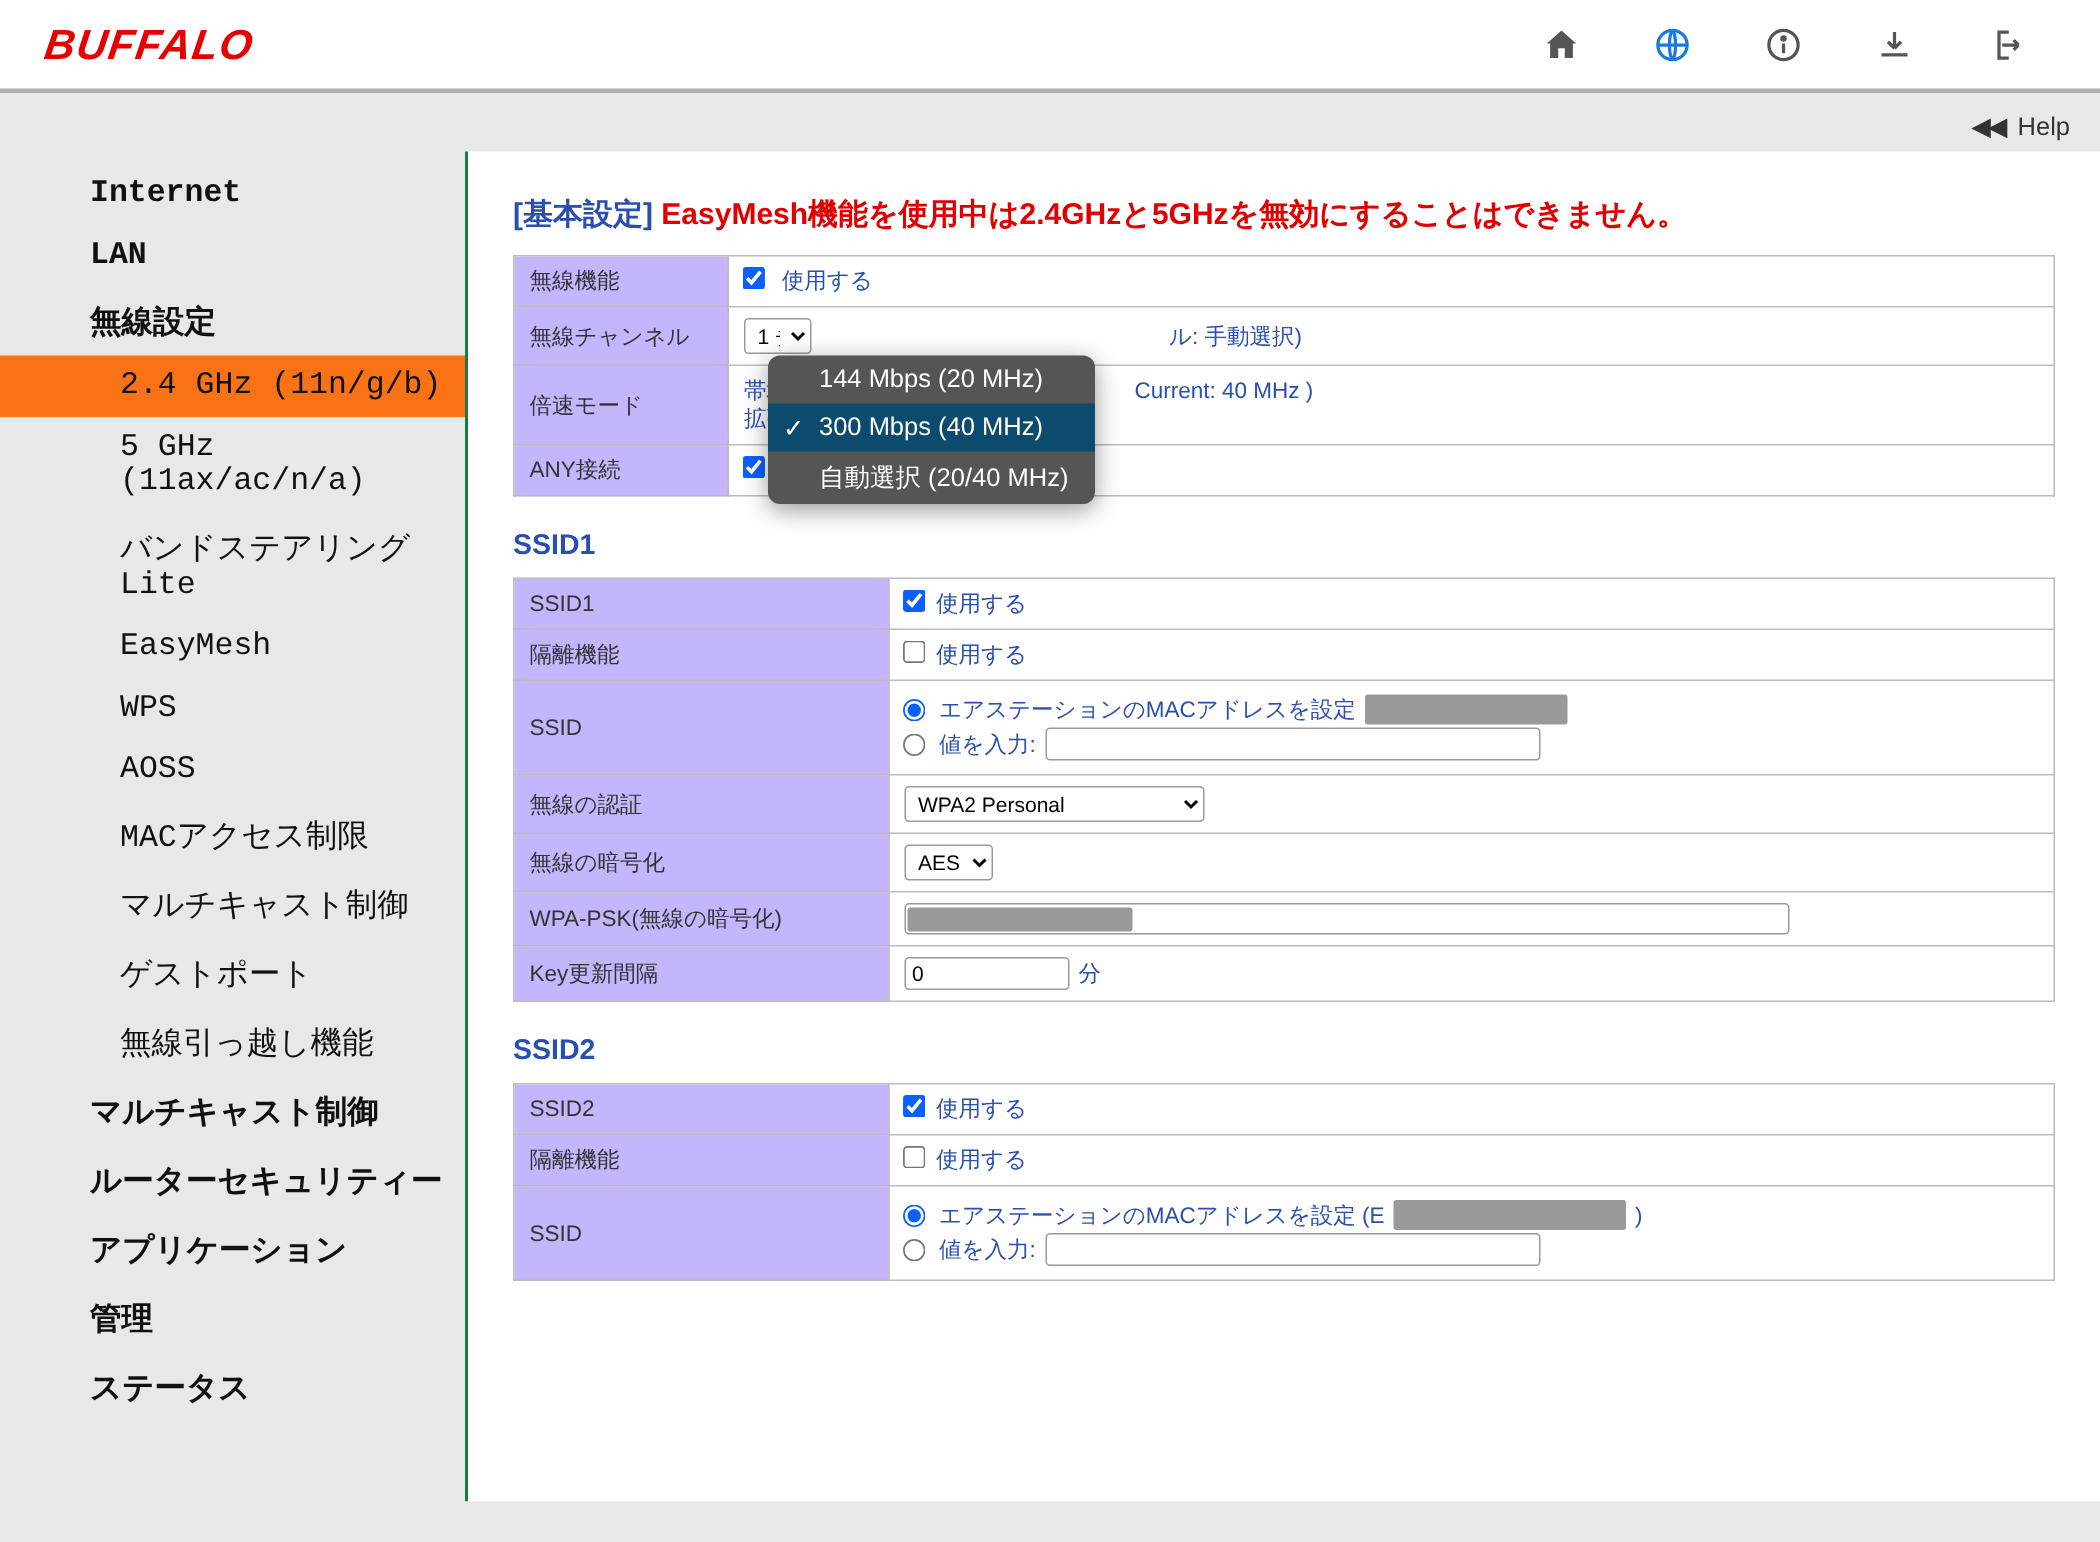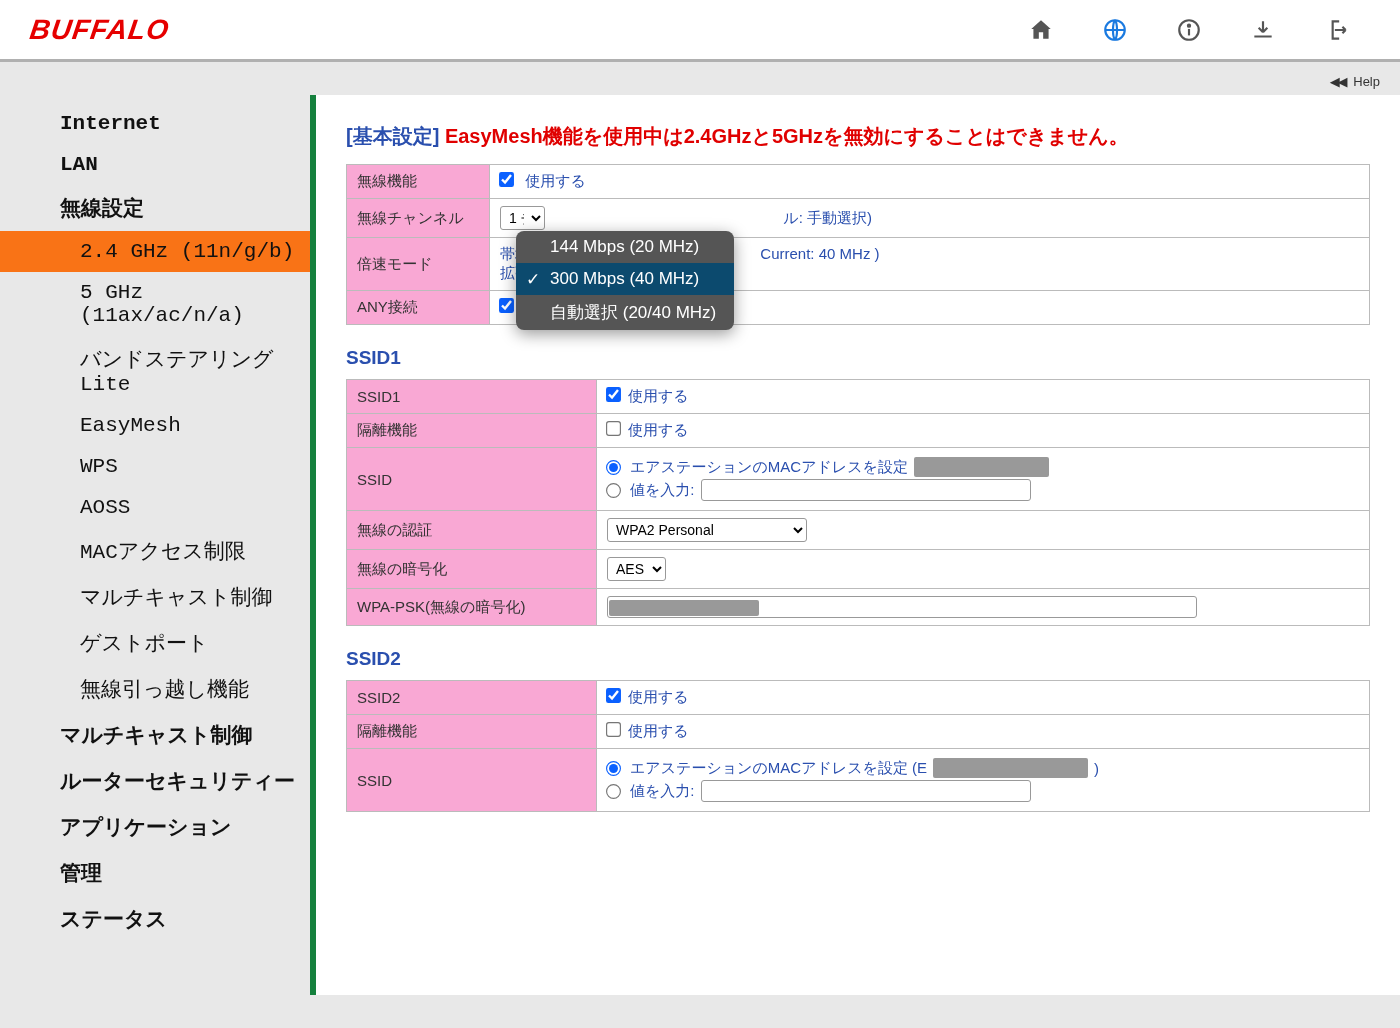--- a/index.html
+++ b/index.html
@@ -4,35 +4,35 @@
 <style>
 * { box-sizing: border-box; margin: 0; padding: 0; }
 body { font-family: "Hiragino Kaku Gothic Pro", "Meiryo", Arial, sans-serif; background: #e8e8e8; font-size: 15px; color: #333; }
 .header { background: #fff; border-bottom: 3px solid #b0b0b0; height: 62px; display: flex; align-items: center; padding: 0 30px; }
 .logo { color: #e60000; font-weight: 900; font-size: 28px; letter-spacing: 1px; font-style: italic; transform: skewX(-8deg); }
 .header-spacer { flex: 1; }
 .header-icons { display: flex; gap: 48px; align-items: center; padding-right: 20px; }
 .hicon { width: 26px; height: 26px; display: flex; align-items: center; justify-content: center; cursor: pointer; color: #555; }
 .hicon.active { color: #1a7ae0; }
 .hicon svg { width: 26px; height: 26px; }
-.help-bar { text-align: right; padding: 12px 20px 6px; font-size: 13px; }
+.help-bar { text-align: right; padding: 12px 20px 6px; font-size: 17px; }
 .help-bar .arrows { letter-spacing: -2px; margin-right: 4px; }
 .main { display: flex; }
 .sidebar { width: 310px; padding: 8px 0 20px; }
 .sidebar-row { padding: 9px 14px 9px 60px; font-size: 21px; font-weight: 700; color: #111; cursor: pointer; font-family: Liberation Mono, monospace; }
 .sidebar-row.sub { padding-left: 80px; font-weight: 400; }
 .sidebar-row.parent { }
 .sidebar-row.selected { background: #f97316; }
-.content { flex: 1; background: #fff; padding: 28px 30px 40px 30px; border-left: 6px solid #15803d; position: relative; min-height: 900px; }
+.content { flex: 1; background: #fff; padding: 28px 30px 40px 30px; border-left: 2px solid #15803d; position: relative; min-height: 900px; }
 .section-title { font-size: 20px; font-weight: 700; margin-bottom: 14px; }
 .section-title .bracket { color: #2a4fae; }
 .section-title .warn { color: #e00000; }
 table.cfg { width: 100%; border-collapse: collapse; margin-bottom: 22px; }
 table.cfg td { border: 1px solid #bbb; padding: 7px 10px; vertical-align: middle; }
-table.cfg td.lbl { background: #f9a8d4; width: 250px; color: #333; font-size: 15px; }
+table.cfg td.lbl { background: #c4b5fd; width: 250px; color: #333; font-size: 15px; }
 table.cfg.narrow td.lbl { width: 143px; }
 .val { color: #2a4fae; }
 .val label { margin-left: 4px; }
 input[type=checkbox], input[type=radio] { transform: scale(1.15); margin-right: 4px; accent-color: #0a60ff; }
 select, input[type=text], input[type=password] { font-size: 14px; padding: 2px 4px; border: 1px solid #999; border-radius: 3px; background: #fff; }
 .h2 { color: #2a4fae; font-weight: 700; font-size: 19px; margin: 6px 0 10px; }
 .grayblock { display: inline-block; background: #999; height: 20px; vertical-align: middle; border-radius: 2px; }
 .suffix { color: #2a4fae; margin-left: 6px; }
 .radio-row { display: flex; align-items: center; gap: 6px; margin: 2px 0; color: #2a4fae; }
 
@@ -191,20 +191,24 @@
         <td><select style="width:200px;"><option>WPA2 Personal</option></select></td>
       </tr>
       <tr>
         <td class="lbl">無線の暗号化</td>
         <td><select><option>AES</option></select></td>
       </tr>
       <tr>
         <td class="lbl">WPA-PSK(無線の暗号化)</td>
         <td><span style="display:inline-block;border:1px solid #999;border-radius:3px;padding:1px;width:590px;"><span class="grayblock" style="width:150px;height:16px;"></span></span></td>
       </tr>
+      <tr>
+        <td class="lbl">Key更新間隔</td>
+        <td><input type="text" style="width: 110px;" value="0"><span class="suffix">分</span></td>
+      </tr>
     </tbody>
       </table>
 
     <div class="h2">SSID2</div>
     <table class="cfg">
       <tbody>
           <tr>
         <td class="lbl">SSID2</td>
         <td class="val"><input type="checkbox" checked="" style=""><label>使用する</label></td>
       </tr>

